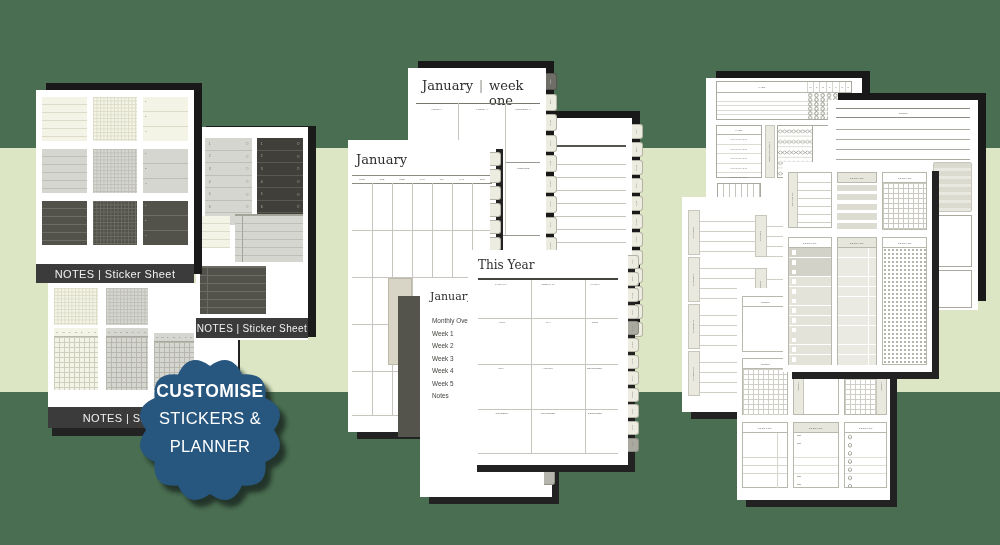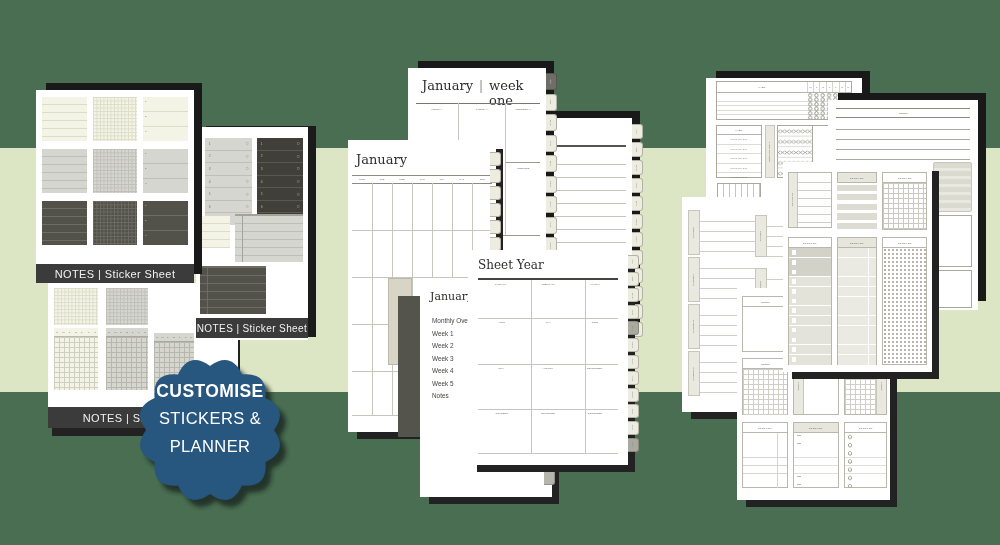--- a/index.html
+++ b/index.html
@@ -445,21 +445,21 @@
         <div class="menu-item">Week 3</div>
         <div class="menu-item">Week 4</div>
         <div class="menu-item">Week 5</div>
         <div class="menu-item">Notes</div>
       </div>
     <div class="tab abs" style="left:124px;top:168px;height:17px;background:#9a9a93;border-color:#7f7f78;"></div>
     <div class="tab abs" style="left:124px;top:190px;height:17px;background:#b5b5ad;border-color:#93938b;"></div>
   </div>
 
   <div class="page sh-dr" style="left:468px;top:250px;width:160px;height:215px;z-index:6;">
-    <span class="ser abs" style="left:10px;top:8px;font-size:12px;">Sheet Year</span>
+    <span class="ser abs" style="left:10px;top:8px;font-size:12px;">This Year</span>
     <div class="hl" style="left:10px;top:28px;width:140px;background:#44443f;height:2px;"></div>
     <div class="vl" style="left:63px;top:30px;height:173px;"></div>
     <div class="vl" style="left:117px;top:30px;height:173px;"></div>
     <div class="hl" style="left:10px;top:68px;width:140px;"></div>
     <div class="hl" style="left:10px;top:114px;width:140px;"></div>
     <div class="hl" style="left:10px;top:159px;width:140px;"></div>
     <div class="hl" style="left:10px;top:203px;width:140px;"></div>
     <div class="abs" style="left:10px;top:30px;width:140px;height:173px;display:grid;grid-template-columns:1fr 1fr 1fr;grid-template-rows:38px 46px 45px 44px;">
 
     <div style="display:flex;justify-content:center;align-items:flex-start;padding-top:1px;">

